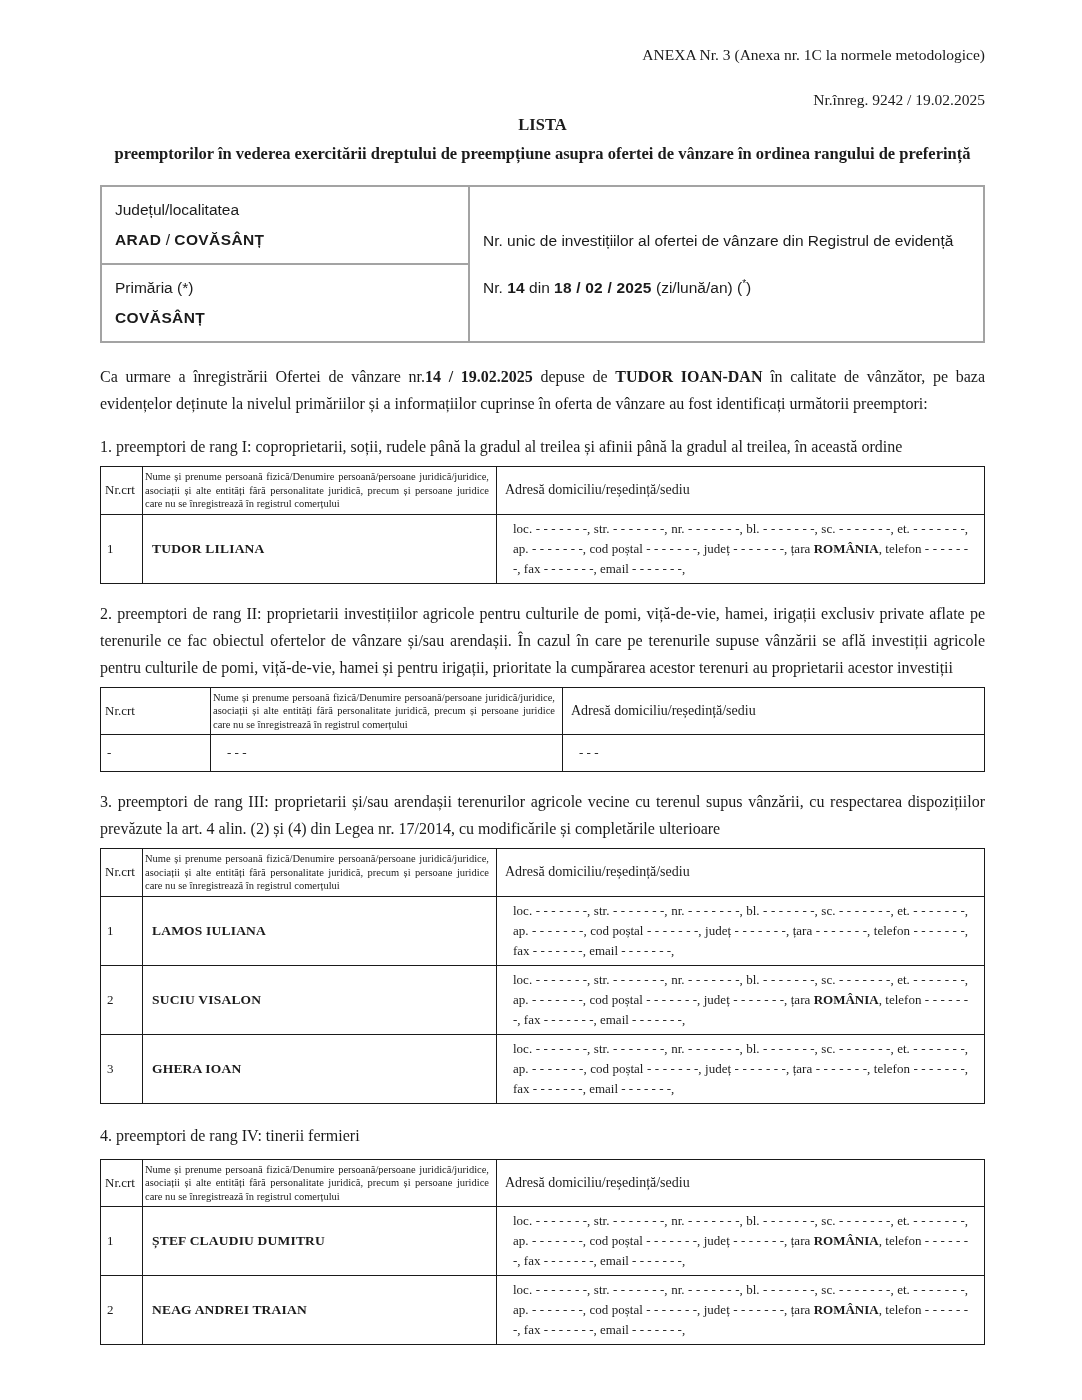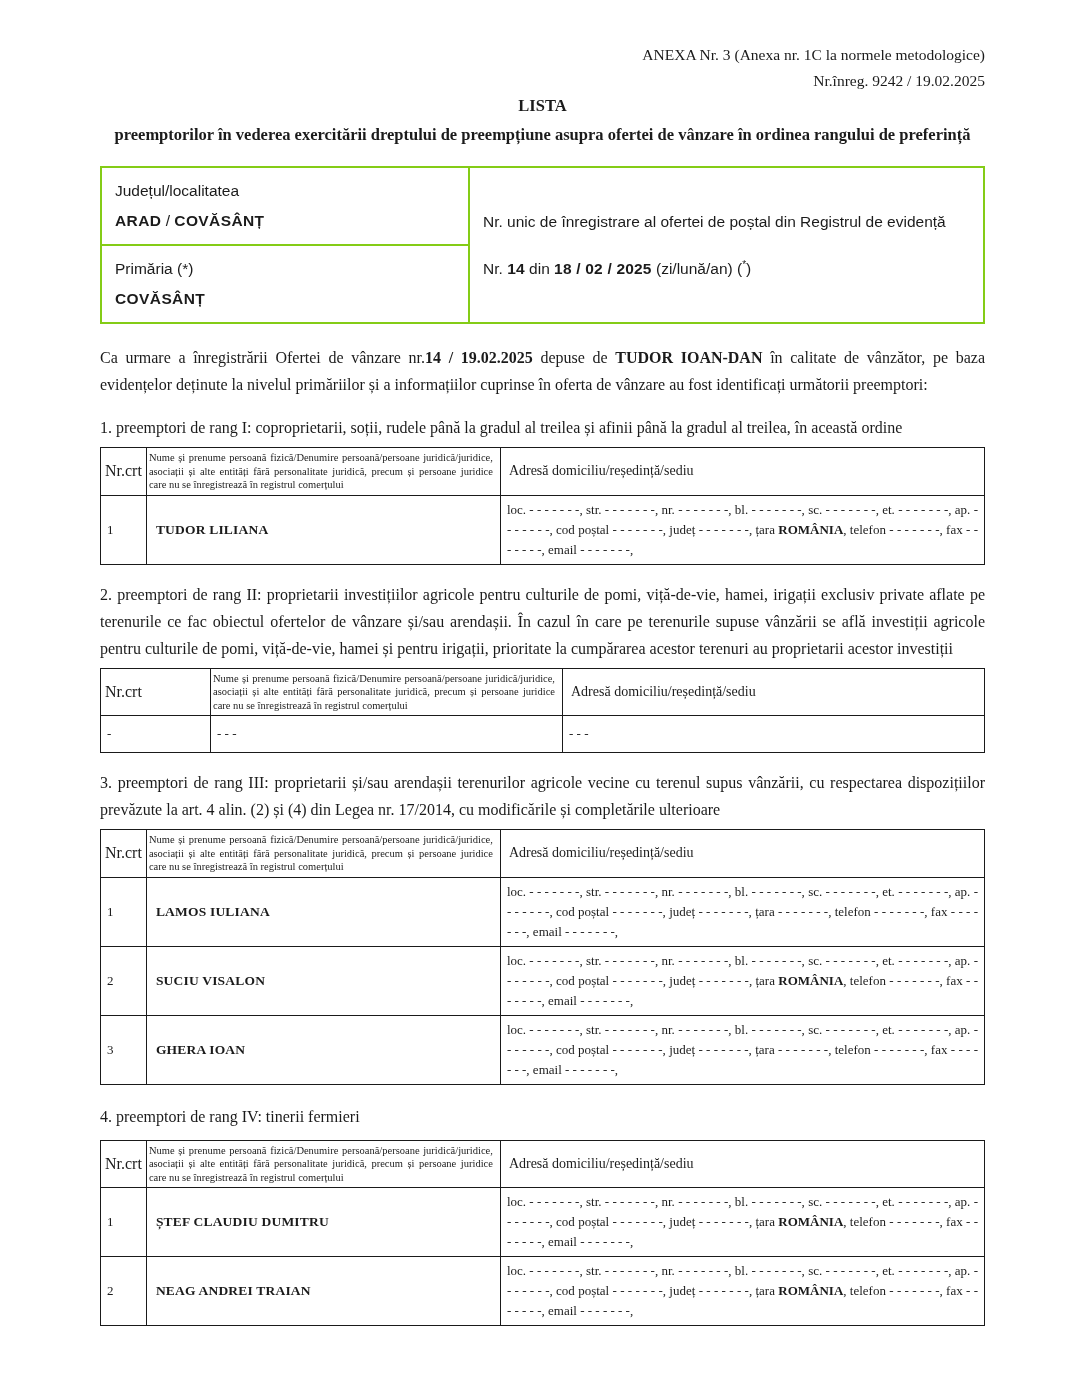--- a/index.html
+++ b/index.html
@@ -7,52 +7,52 @@
     width: 1082px; height: 1400px;
     box-sizing: border-box;
     background: #ffffff;
     padding: 46px 97px 0 100px;
     font-family: "Liberation Serif", serif;
     color: #1b1b1b;
     overflow: hidden;
   }
   .right { text-align: right; }
   .annex { font-size: 15.5px; }
-  .regno { font-size: 15.5px; margin-top: 8px; }
+  .regno { font-size: 15.5px; margin-top: 27px; }
   .doc-title { text-align: center; font-weight: bold; font-size: 16.5px; margin-top: 6px; }
   .doc-subtitle { text-align: center; font-weight: bold; font-size: 16.5px; line-height: 31px; margin-top: 3px; font-family: Liberation Serif, serif; }
 
   table { border-collapse: collapse; width: 100%; }
 
   
   .info-table { margin-top: 16px; font-family: "Liberation Sans", sans-serif; font-size: 15.5px; }
-  .info-table td { border: 2px solid #84cc16; padding: 8px 13px; vertical-align: middle; }
+  .info-table td { border: 2px solid #a3a3a3; padding: 8px 13px; vertical-align: middle; }
   .info-table .left-col { width: 340px; line-height: 30px; }
   .bold-val { font-weight: bold; letter-spacing: 0.4px; text-align: center; }
   .sep { font-weight: normal; }
   .reg-text { text-align: justify; line-height: 31px; }
   .reg-line { margin-top: 12px; line-height: 31px; }
   .reg-line b { letter-spacing: 0.2px; }
   .reg-line sup { font-size: 10px; }
 
   
   .para { font-size: 16px; line-height: 27px; text-align: justify; margin: 0; }
   .intro { margin-top: 20px; }
   .sec-head { margin-top: 16px; }
   .sec-head.first { margin-top: 16px; }
 
   
   .ptable { margin-top: 6px; }
   .ptable td { border: 1.5px solid #1a1a1a; vertical-align: middle; }
-  .ptable .h-nr   { font-size: 16px; padding: 2px 4px; }
+  .ptable .h-nr   { font-size: 13px; padding: 2px 4px; }
   .ptable .h-name { font-size: 10.5px; line-height: 13.5px; text-align: justify; padding: 3px 7px 3px 2px; }
   .ptable .h-addr { font-size: 14px; padding: 3px 8px; }
   .ptable .c-nr   { font-size: 13px; padding: 2px 6px; }
   .ptable .c-name { font-size: 13.5px; font-weight: bold; padding: 2px 9px; letter-spacing: 0.2px; }
-  .ptable .c-addr { font-size: 13px; line-height: 20px; text-align: justify; padding: 4px 6px; }
+  .ptable .c-addr { font-size: 13px; line-height: 20px; text-align: justify; padding: 4px 16px; }
   .ptable col.w-nr { width: 42px; }
   .ptable col.w-name { width: 354px; }
   .ptable.rang2 col.w-nr { width: 110px; }
   .ptable.rang2 col.w-name { width: 352px; }
   .ptable.rang2 .c-nr, .ptable.rang2 .c-name, .ptable.rang2 .c-addr { padding-top: 8px; padding-bottom: 8px; }
   .b { font-weight: bold; }
   .sec4-head { margin-top: 18px; }
   .t4 { margin-top: 10px; }
 </style>
 </head>
@@ -64,21 +64,21 @@
 <div class="doc-subtitle">preemptorilor în vederea exercitării dreptului de preempțiune asupra ofertei de vânzare în ordinea rangului de preferință</div>
 
 <table class="info-table">
   <tbody>
       <tr>
     <td class="left-col">
       <span>Județul/localitatea</span><br>
       <span class="bold-val">ARAD</span><span class="sep"> / </span><span class="bold-val">COVĂSÂNȚ</span>
     </td>
     <td rowspan="2">
-      <div class="reg-text">Nr. unic de înregistrare al ofertei de poștal din Registrul de evidență</div>
+      <div class="reg-text">Nr. unic de investițiilor al ofertei de vânzare din Registrul de evidență</div>
       <div class="reg-line"><span>Nr. </span><b>14</b><span> din </span><b>18 / 02 / 2025</b><span> (zi/lună/an) </span><span>(</span><sup>*</sup><span>)</span></div>
     </td>
   </tr>
   <tr>
     <td class="left-col">
       <span>Primăria (*)</span><br>
       <span class="bold-val">COVĂSÂNȚ</span>
     </td>
   </tr>
 </tbody>

